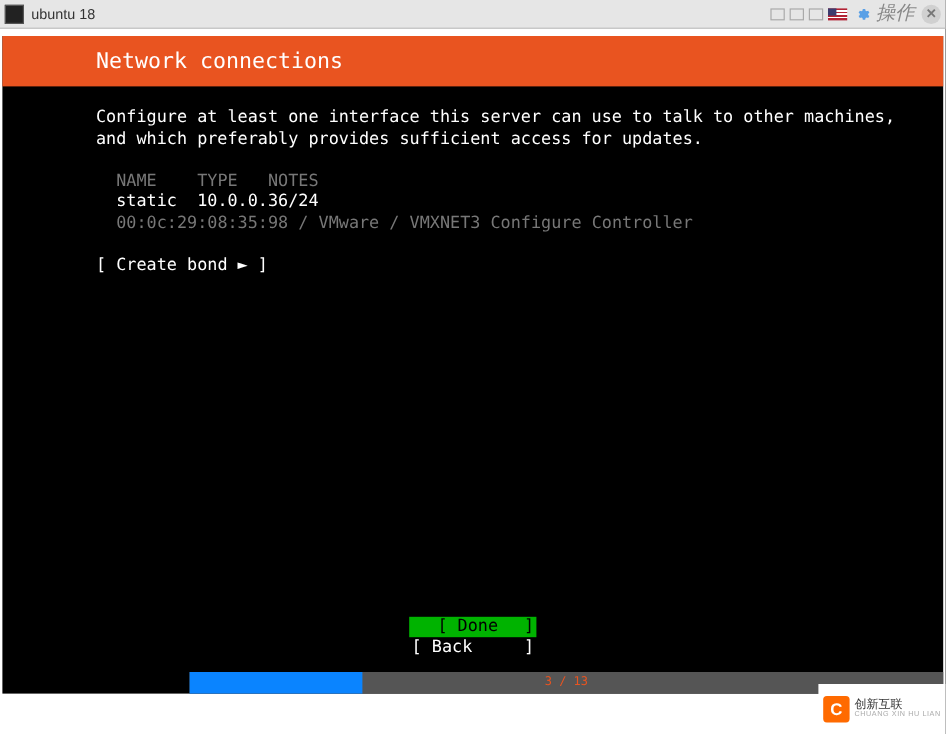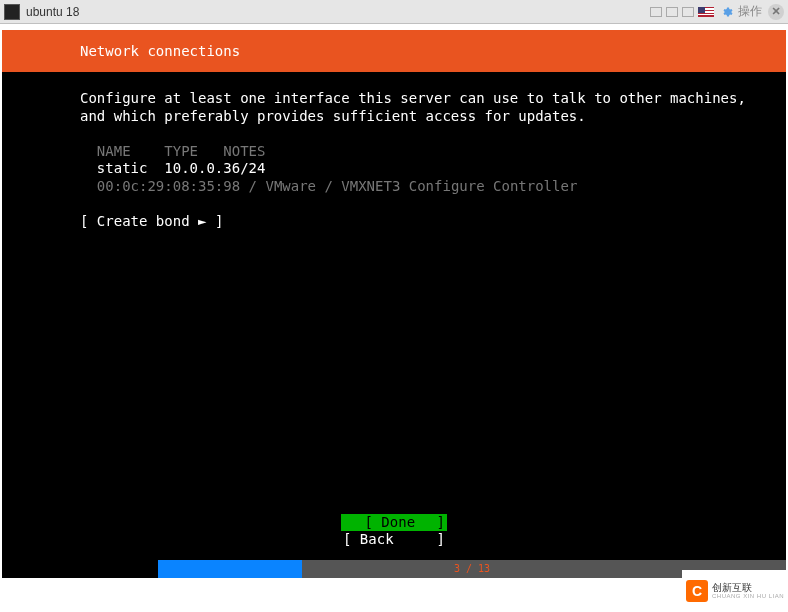--- a/index.html
+++ b/index.html
@@ -55,21 +55,22 @@
       width:7px; height:6px; background:#3c3b6e;
     }
     .titlebar-gear {
       width: 14px; height: 14px; margin-left: 6px;
       display: inline-flex; align-items:center; justify-content:center;
     }
     .titlebar-gear svg { width: 12px; height: 12px; }
     .titlebar-action {
       margin-left: 4px;
       color: #888;
-      font-size: 12px;
+      font-size: 16px;
+      font-style: italic;
     }
     .titlebar-close {
       width: 16px; height: 16px; margin-left: 6px;
       border-radius: 50%;
       background: #d0d0d0;
       display: inline-flex; align-items: center; justify-content: center;
       color: #777; font-size: 11px; font-weight: bold;
     }
 
     
@@ -81,21 +82,21 @@
       background: #000;
       color: #fff;
     }
     .installer-header {
       background: #e95420;
       height: 42px;
       display: flex;
       align-items: center;
       padding-left: 78px;
       color: #fff;
-      font-size: 14px;
+      font-size: 18px;
     }
     .installer-body {
       padding: 18px 0 0 78px;
       line-height: 1.25;
       white-space: pre;
       font-size: 14px;
     }
     .gray { color: #777; }
     .white { color: #fff; margin-top: 48px; }
     .arrow { color: #fff; }

